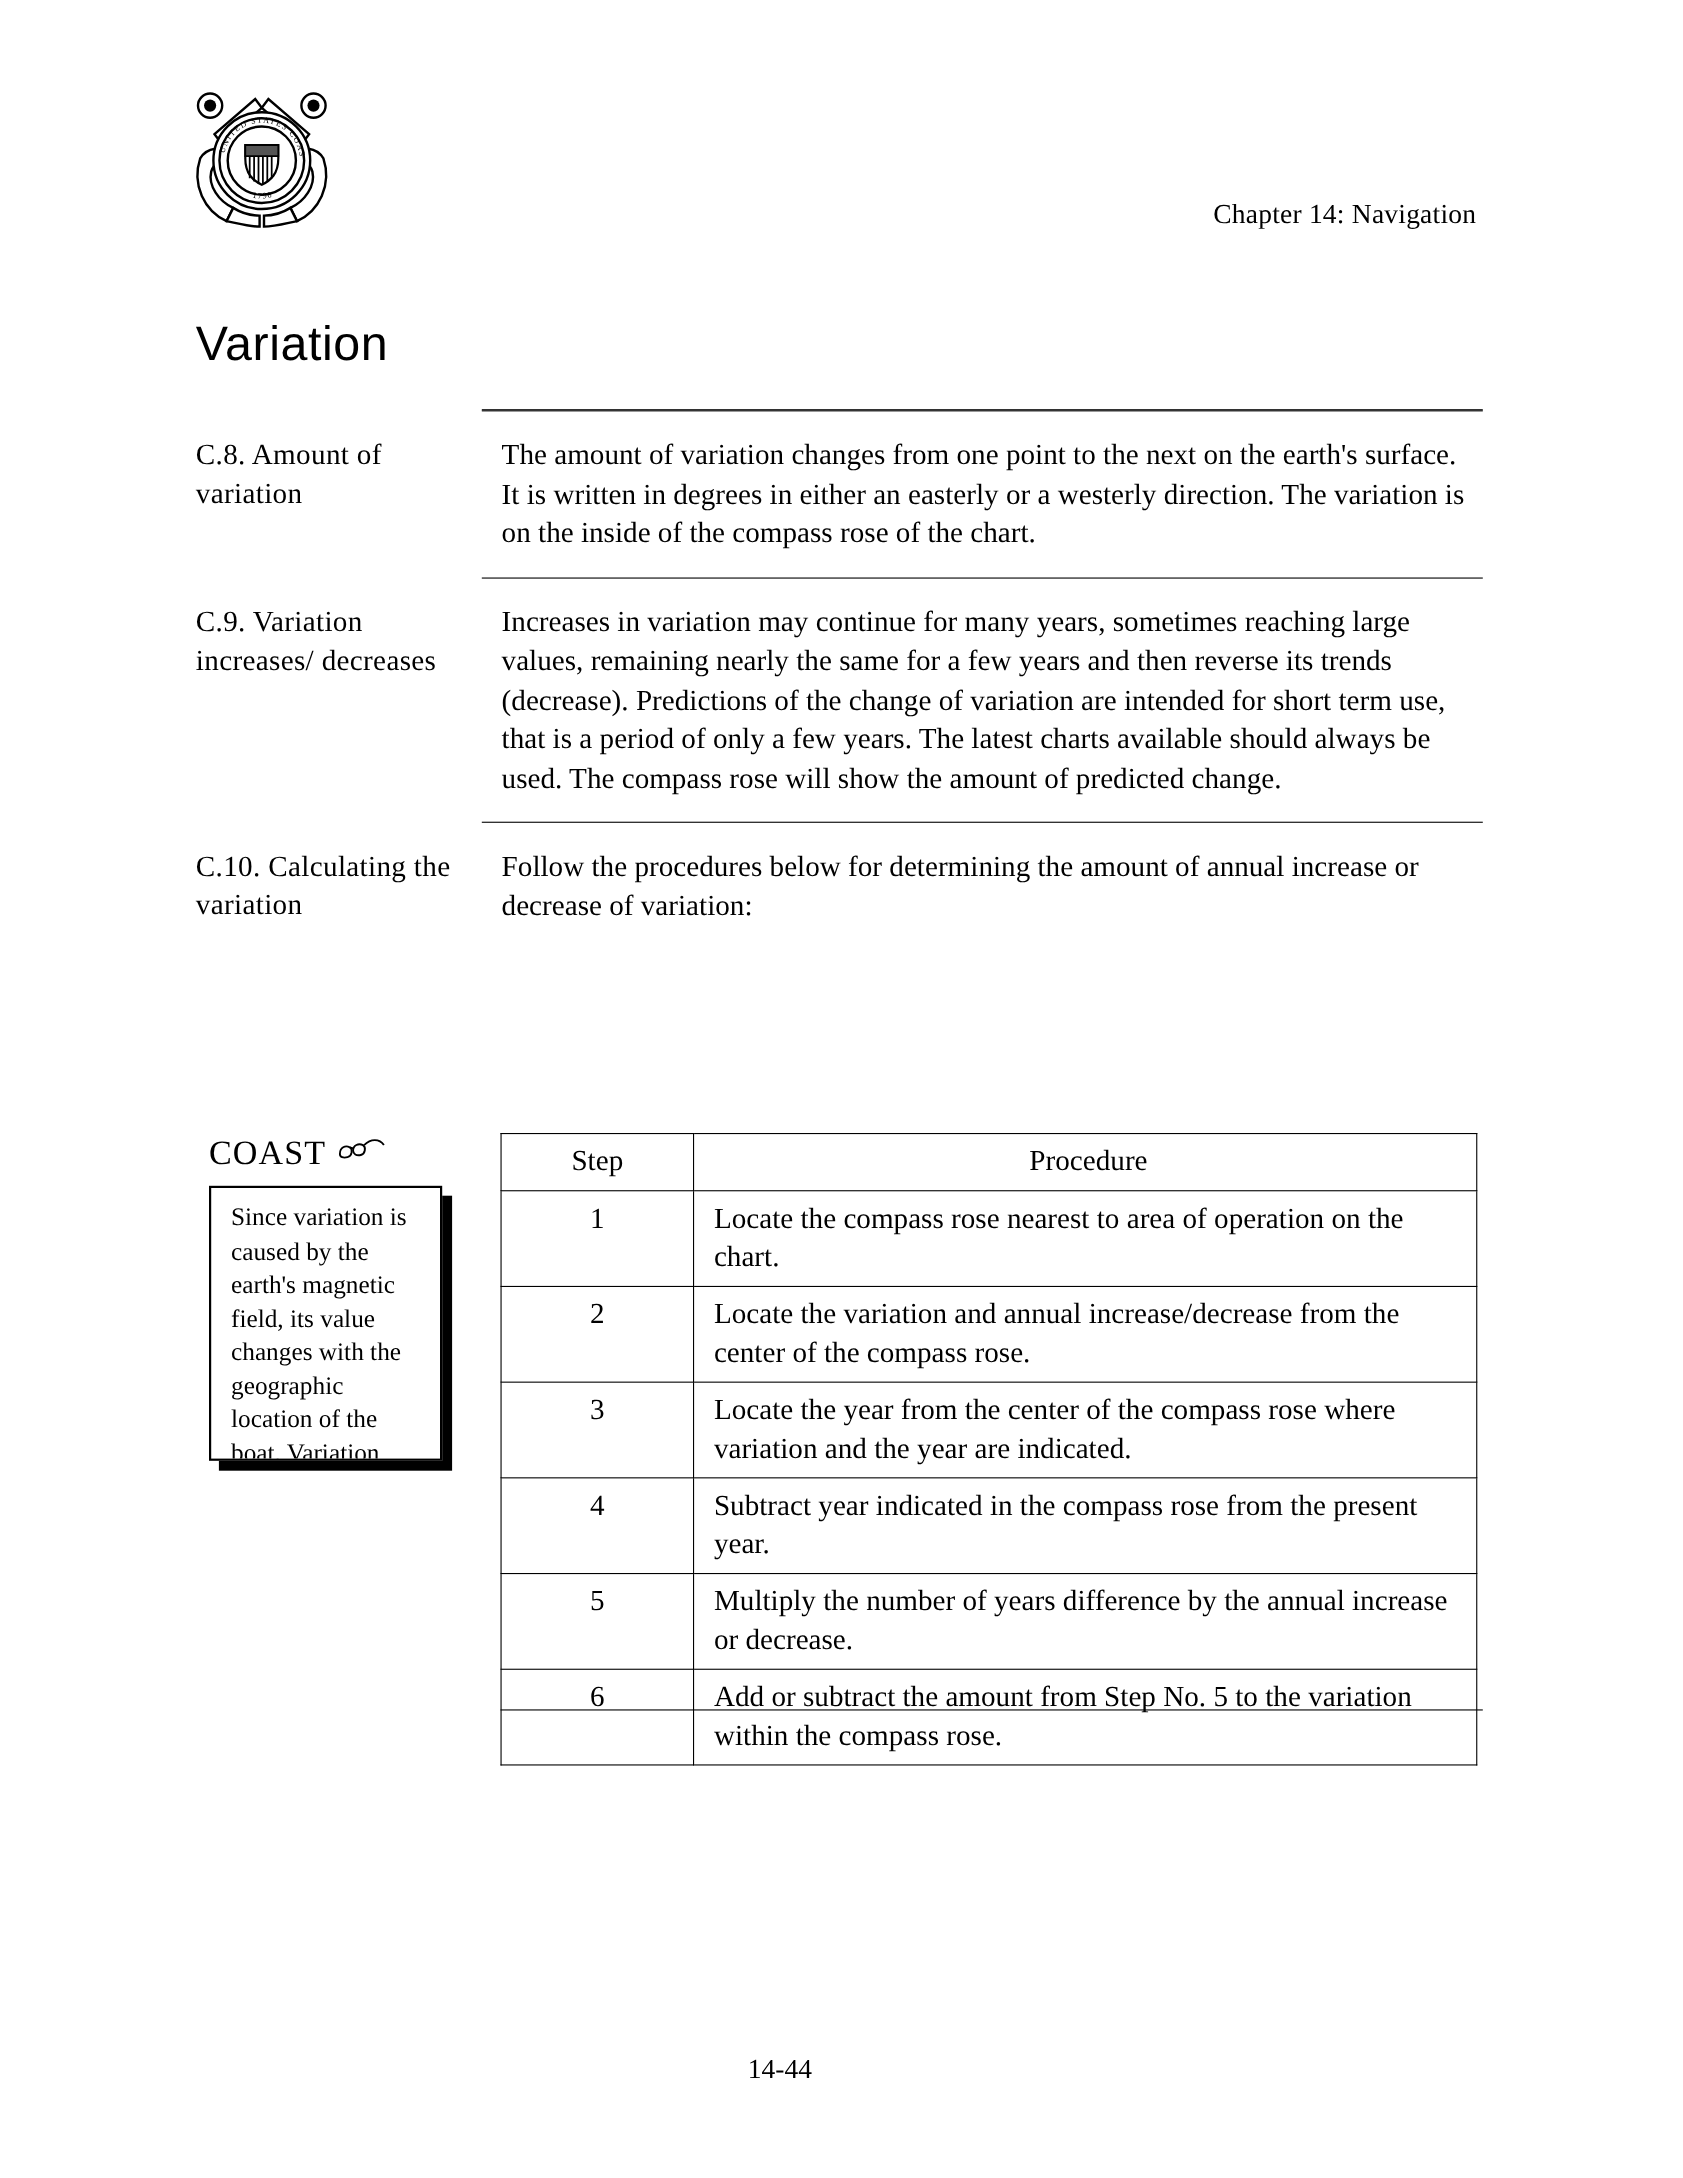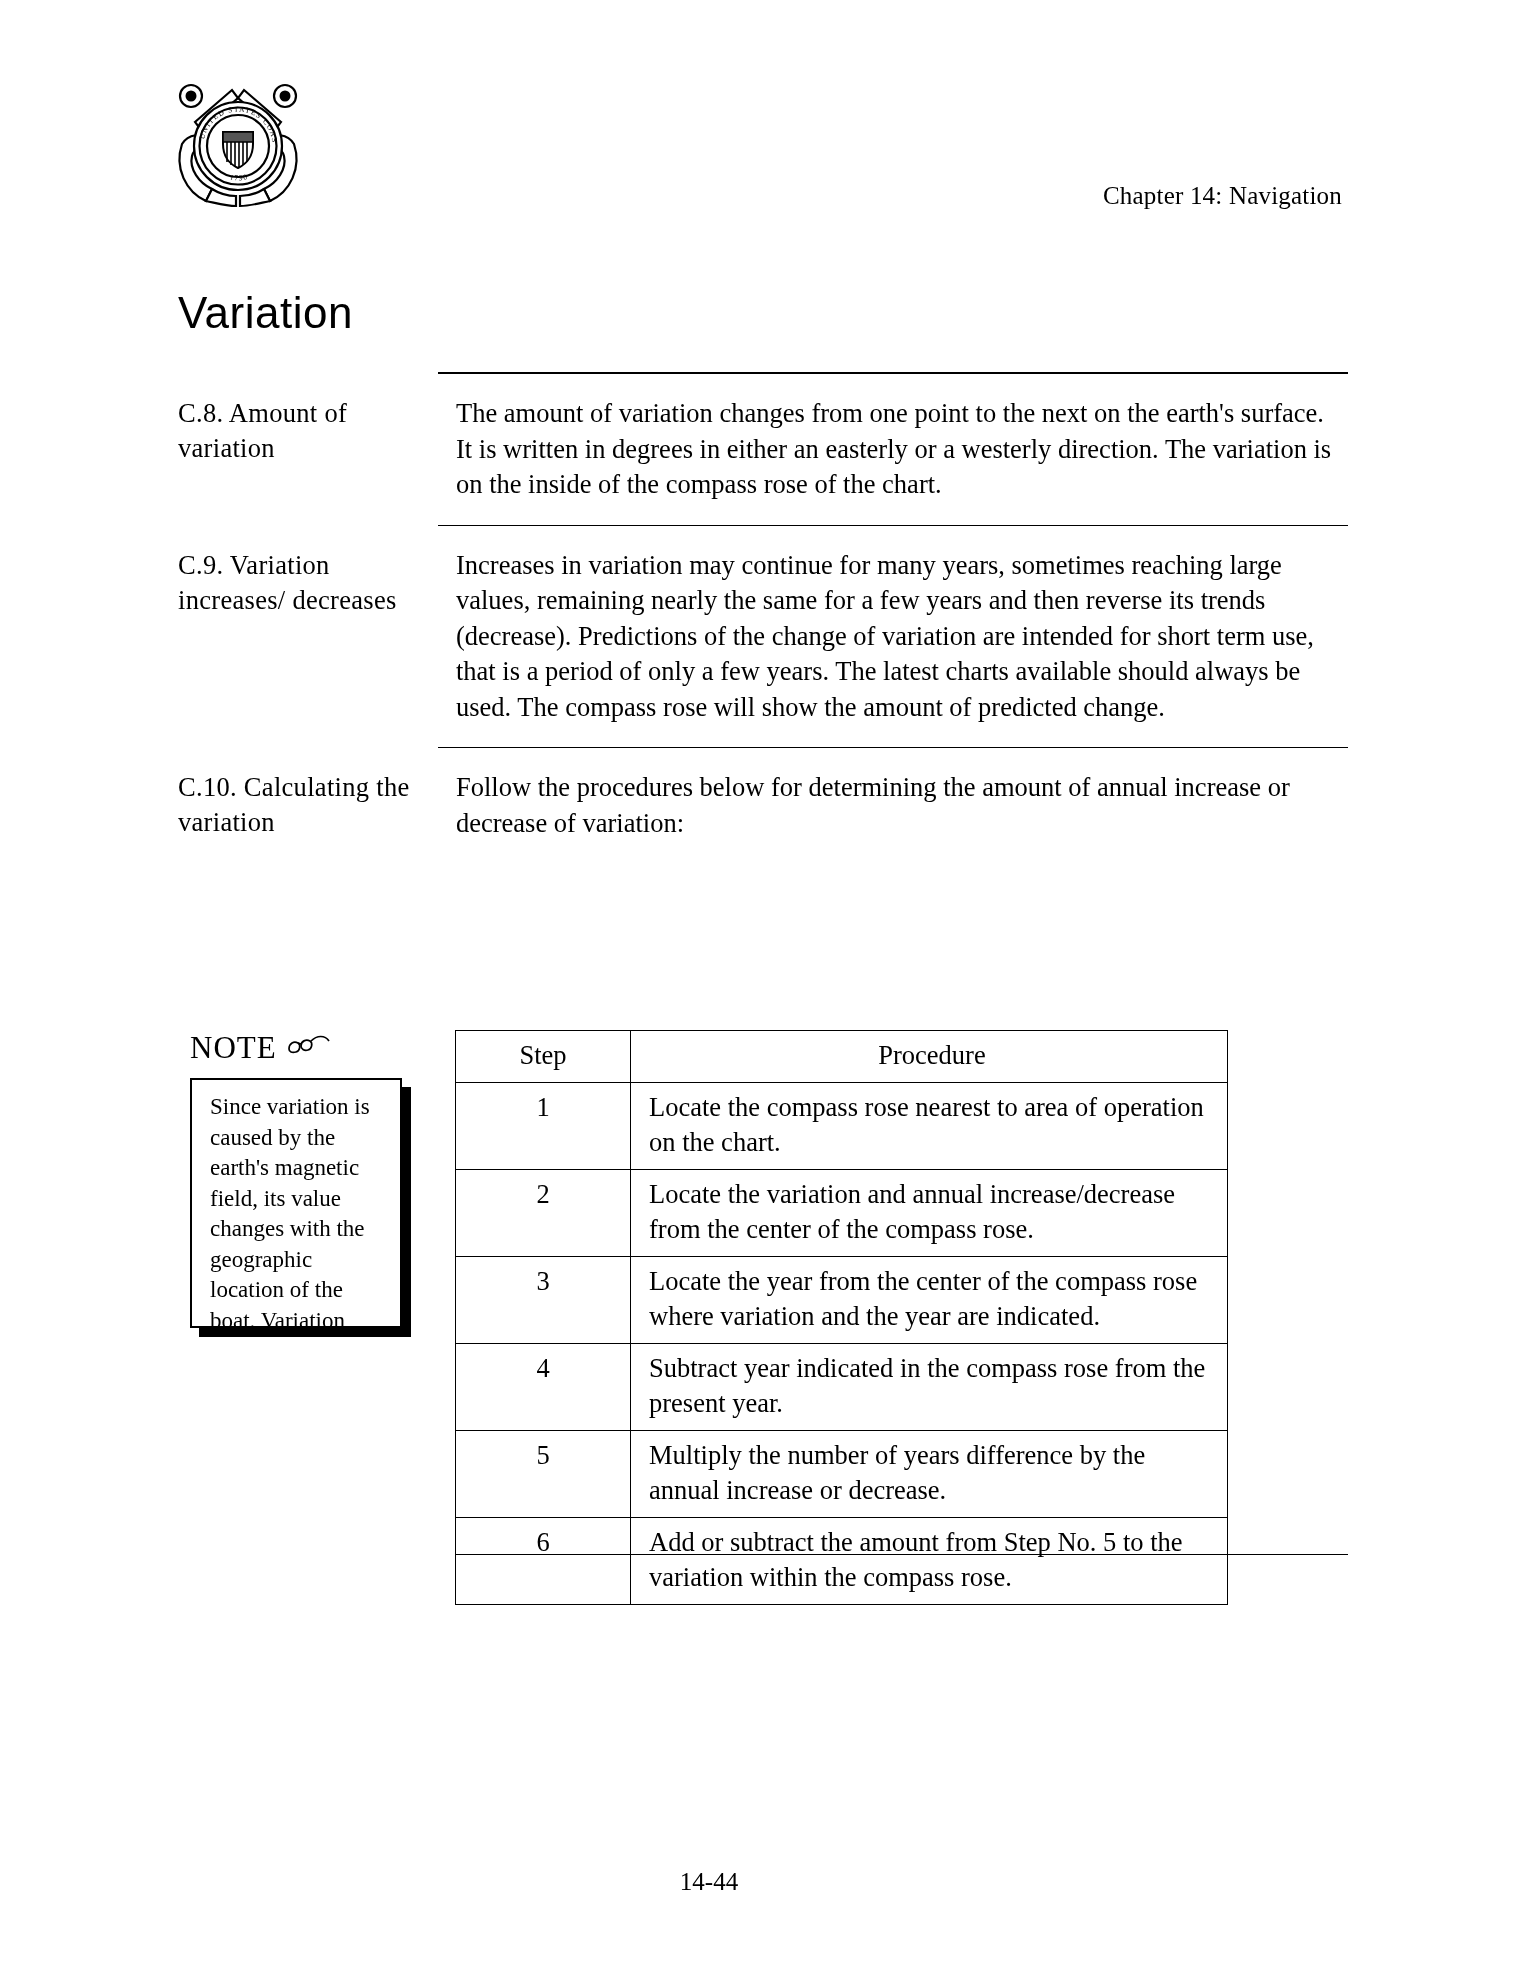--- a/index.html
+++ b/index.html
@@ -131,21 +131,21 @@
     height: 250px;
     background: #000000;
     z-index: 1;
   }
 
   
   .proc-table {
     position: absolute;
     left: 455px;
     top: 1030px;
-    width: 773px;
+    width: 888px;
     border-collapse: collapse;
     font-size: 26.5px;
   }
   .proc-table th,
   .proc-table td {
     border: 1.8px solid #000;
     padding: 7px 12px 9px 12px;
     vertical-align: top;
     line-height: 35px;
   }
@@ -269,21 +269,21 @@
 
     <div class="row">
       <div class="label">C.10.  Calculating the variation</div>
       <div class="body">Follow the procedures below for determining the amount of annual increase or decrease of variation:</div>
     </div>
 
   </div>
 
   <div class="note-wrap">
     <div class="note-head">
-      <span>NOTE</span>
+      <span>COAST</span>
       <span class="glasses">
         <svg width="44" height="26" viewBox="0 0 44 26" aria-hidden="true">
           <g fill="none" stroke="#000" stroke-width="1.7">
             <path d="M2 17 C2 11 7 9 11 11 C14 13 13 19 9 20 C5 21 2 20 2 17 Z"></path>
             <path d="M14 14 C14 9 19 7 23 9 C26 11 25 17 21 18 C17 19 14 17 14 14 Z"></path>
             <path d="M11 11 L14 12"></path>
             <path d="M24 9 C30 3 38 3 42 9"></path>
           </g>
         </svg>
       </span>

